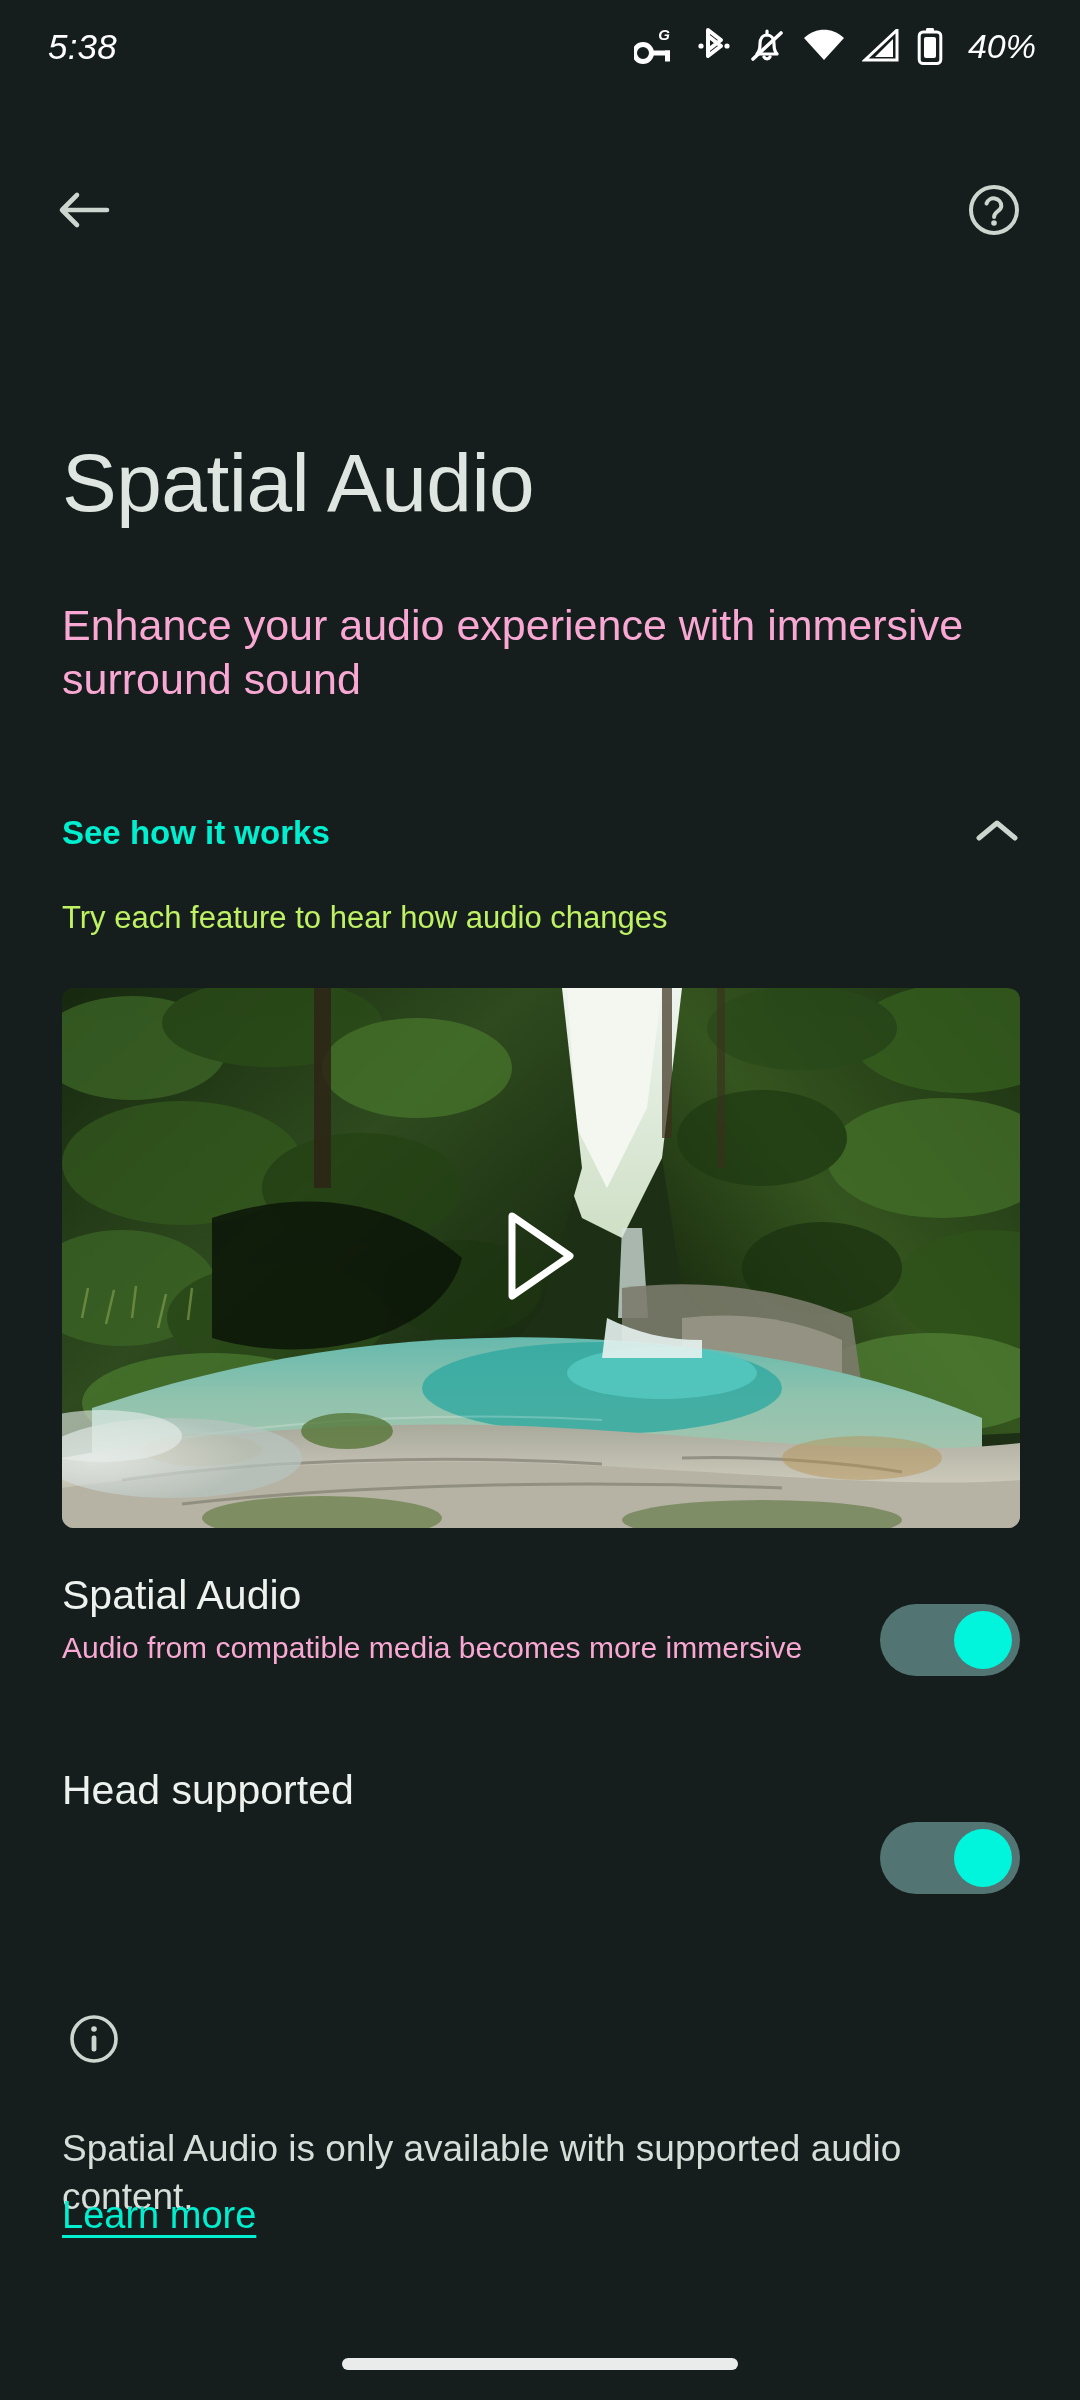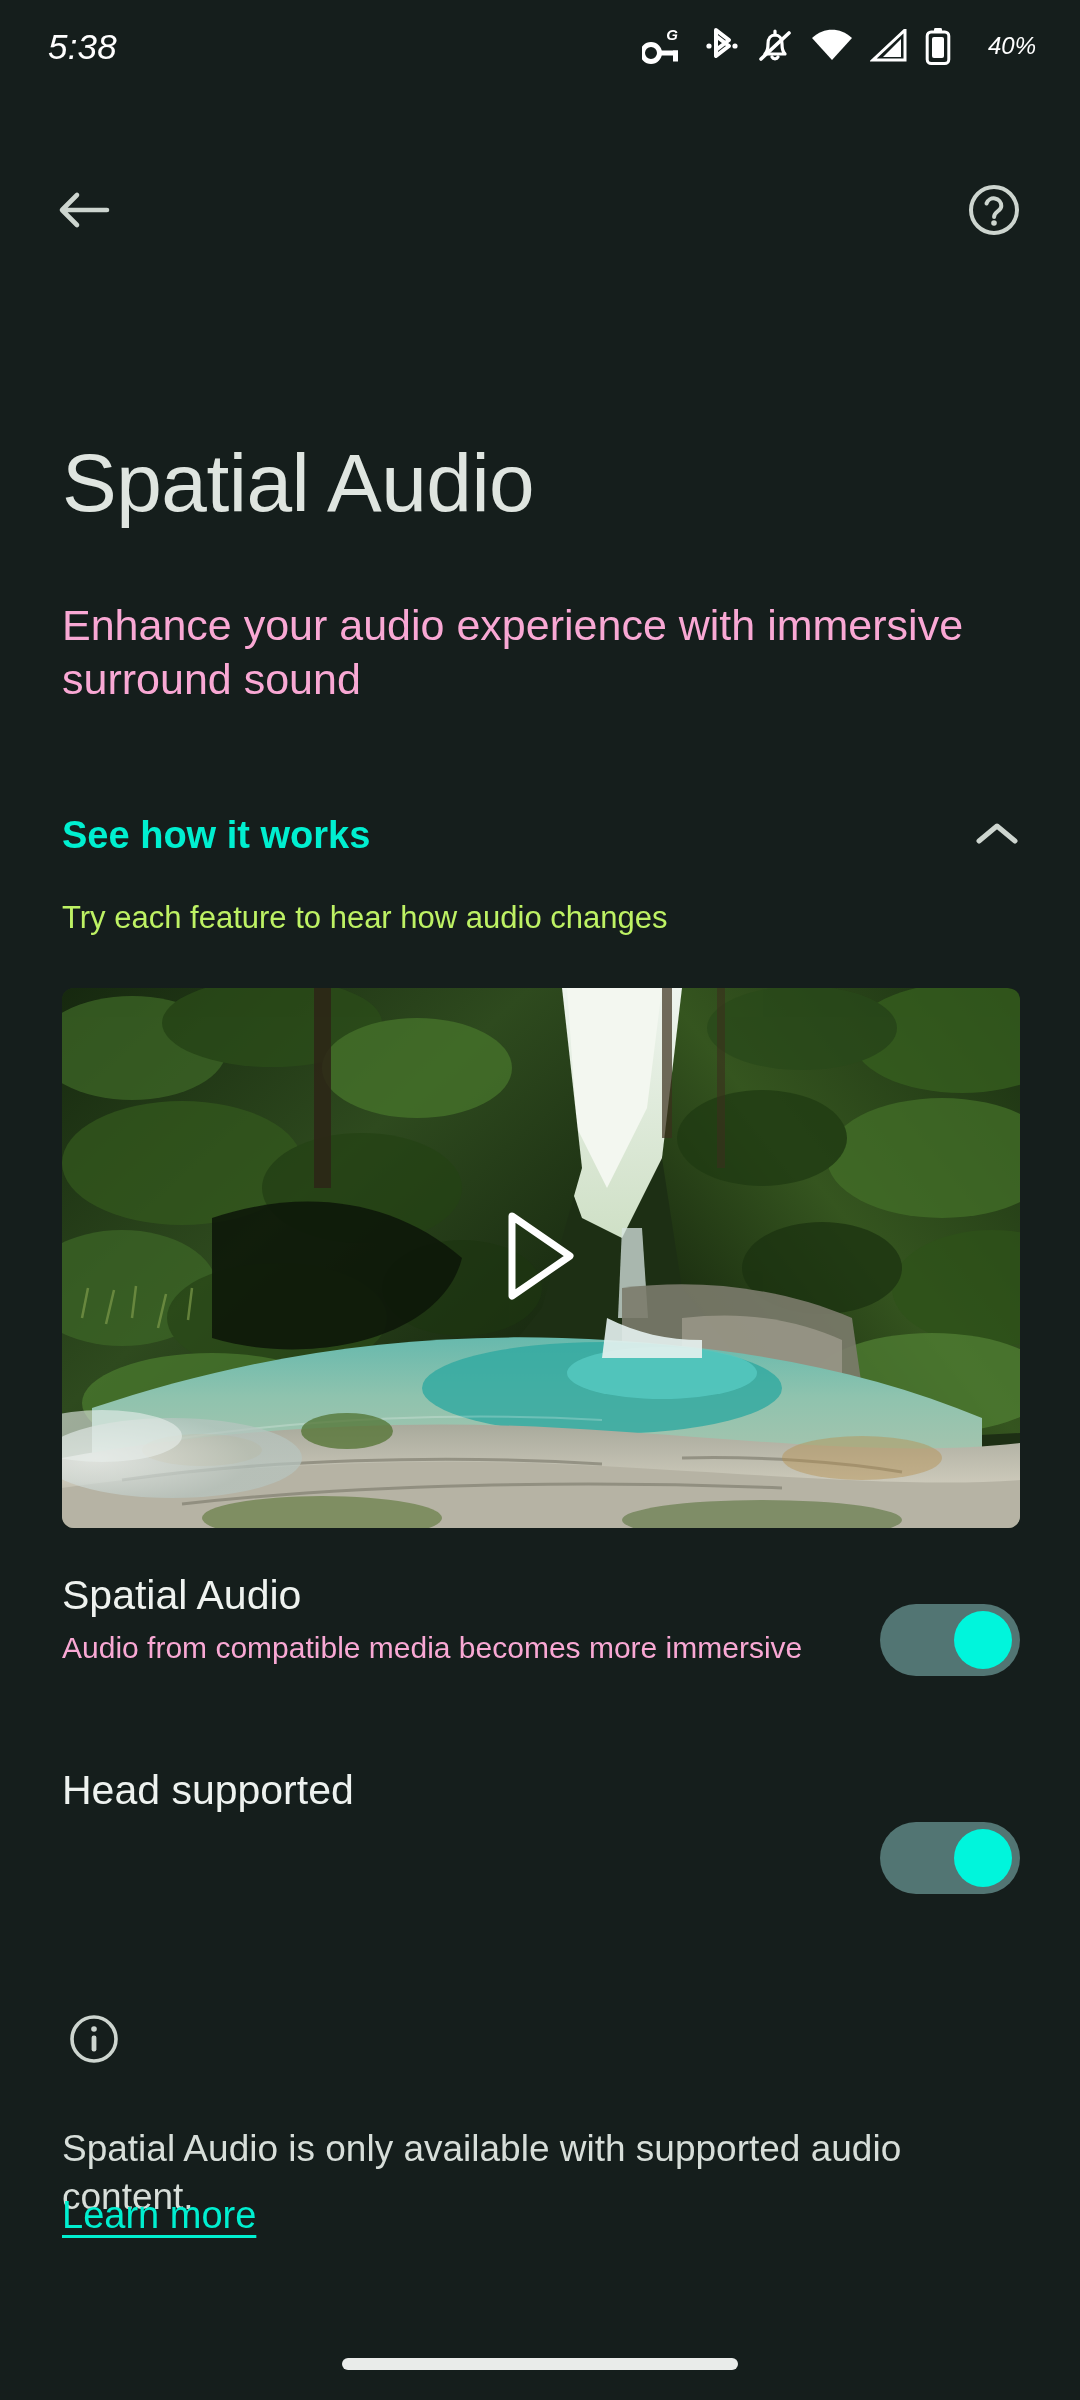--- a/index.html
+++ b/index.html
@@ -30,22 +30,22 @@
     font-size:35px;
     color:#ffffff;
     letter-spacing:0.2px;
     line-height:1;
   }
   .status-icons {
     display:flex; align-items:center; gap:17px;
   }
   .status-icons svg { display:block; }
   .battery-pct {
-    font-size:24px; color:#ffffff;
-    margin-left:20px; line-height:1;
+    font-size:34px; color:#ffffff;
+    margin-left:8px; line-height:1;
   }
 
   
   .appbar {
     position:absolute; top:152px; left:0;
     width:1080px; height:120px;
     display:flex; align-items:center;
     justify-content:space-between;
     padding:0 40px 0 38px;
   }
@@ -73,21 +73,21 @@
   }
 
   
   .expander {
     position:absolute; top:813px; left:62px;
     width:958px;
     display:flex; align-items:center; justify-content:space-between;
     cursor:pointer;
   }
   .expander-label {
-    font-size:38px;
+    font-size:33px;
     font-weight:700;
     color:#00efd0;
     line-height:1.2;
   }
   .expander-hint {
     position:absolute; top:900px; left:62px;
     font-size:31px;
     color:#bef264;
   }
 

